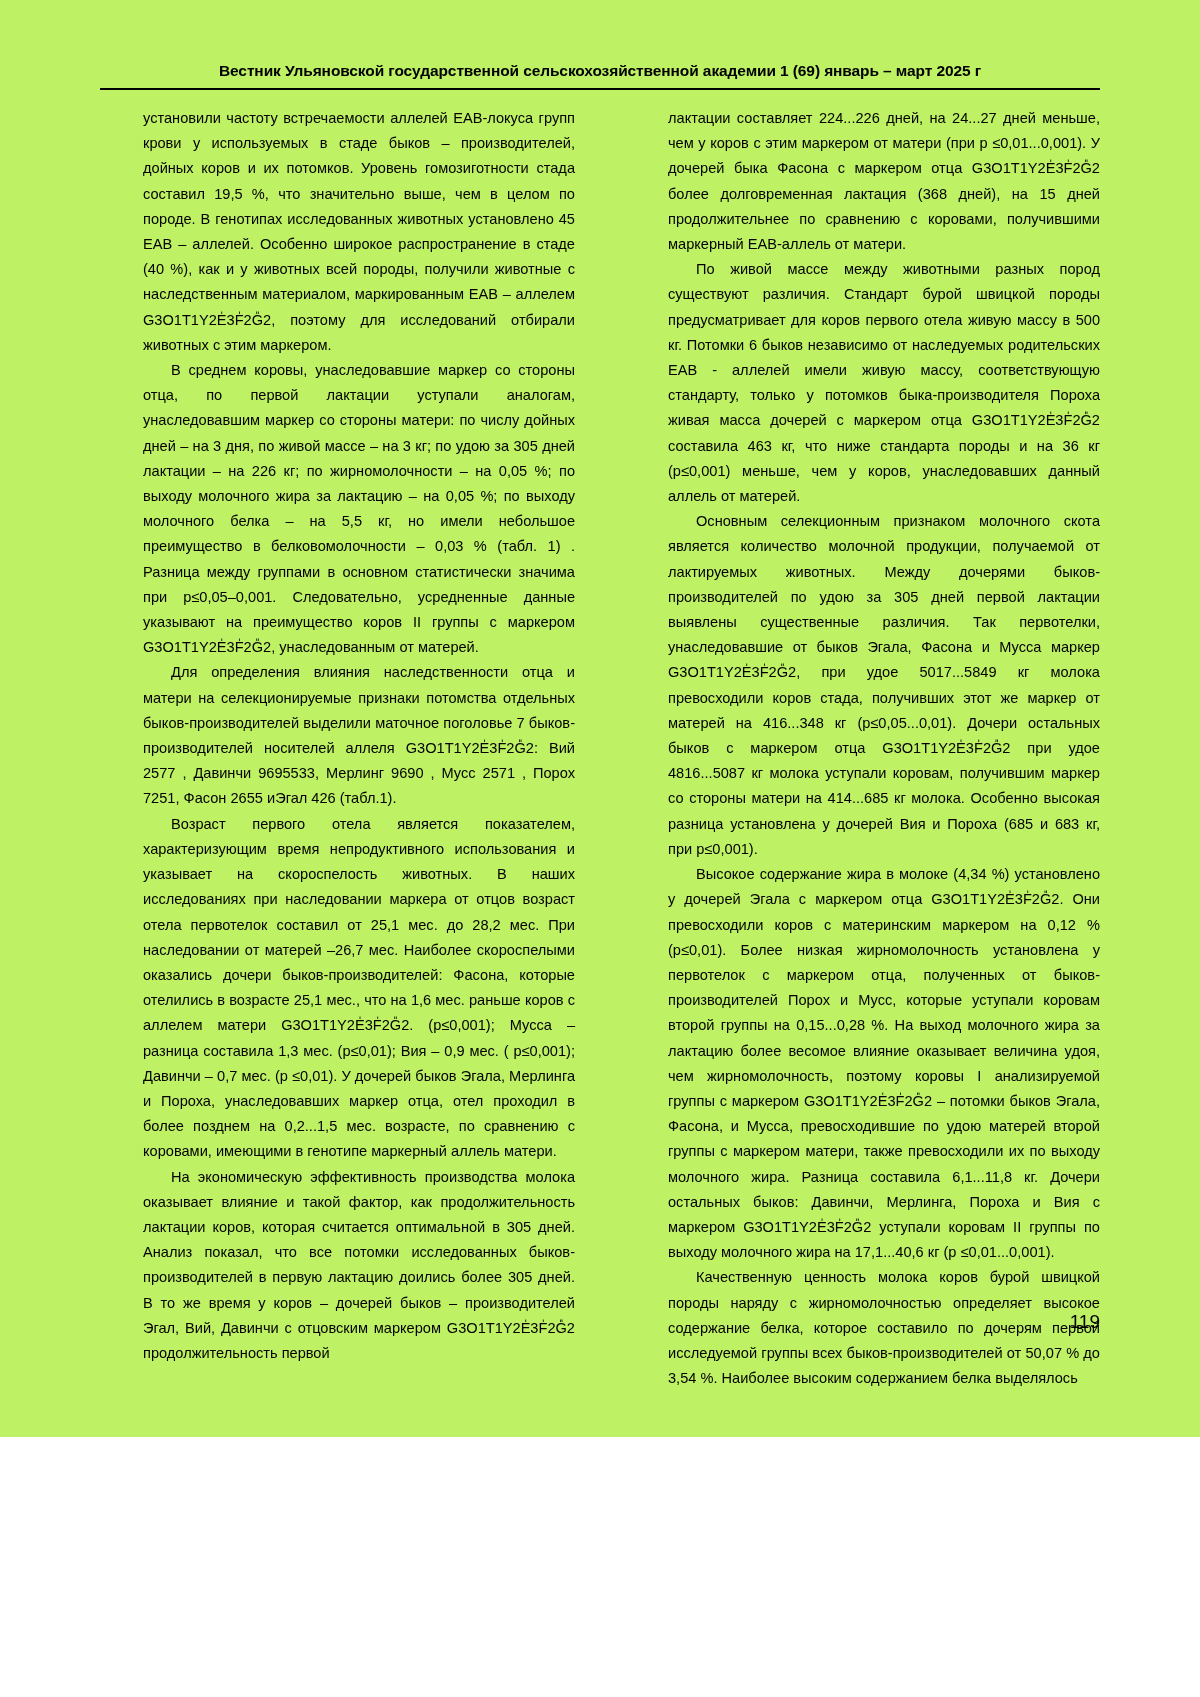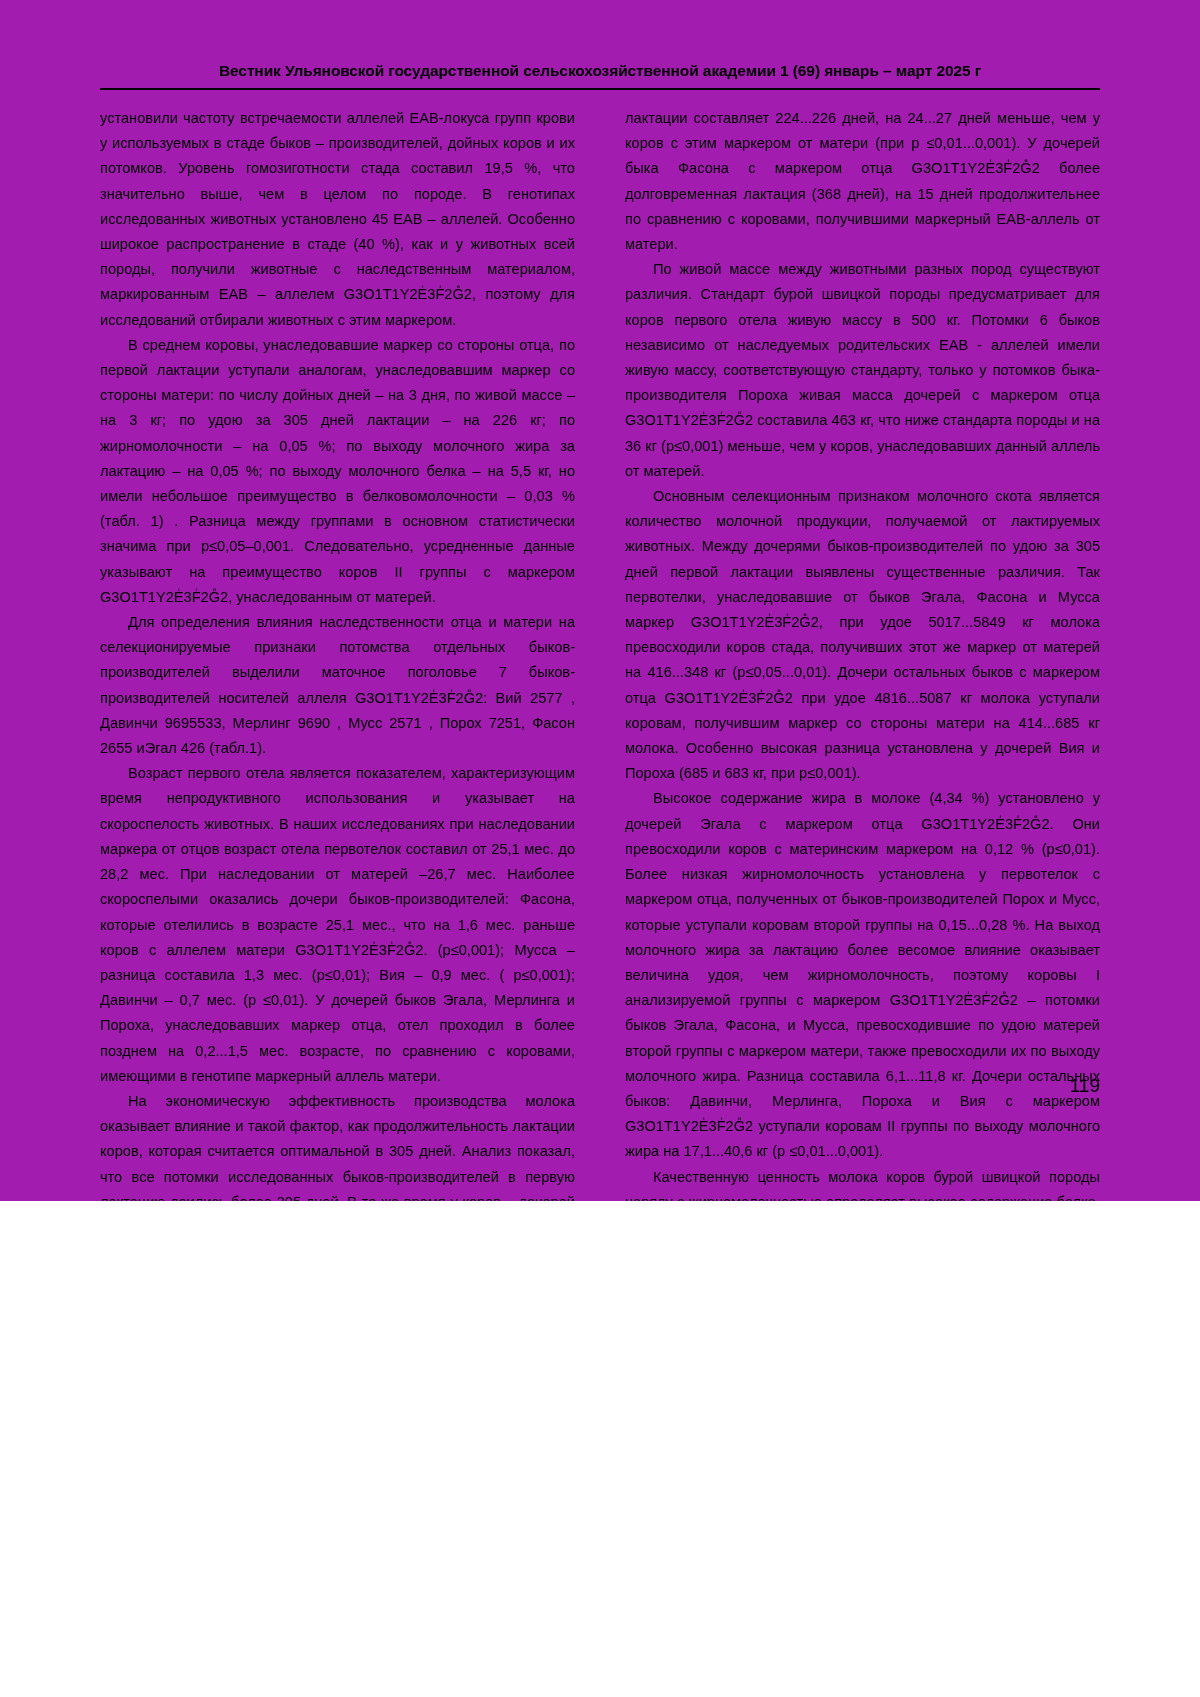--- a/index.html
+++ b/index.html
@@ -2,23 +2,23 @@
 <html lang="ru"><head>
 <meta charset="utf-8">
 <style>
   html, body {
     margin: 0;
     padding: 0;
     background: #ffffff;
   }
   .page {
     width: 1200px;
-    height: 1201px;
+    height: 1437px;
     position: relative;
-    background: #a21caf;
+    background: #bef264;
     box-sizing: border-box;
     font-family: "Liberation Sans", sans-serif;
     color: #000000;
     overflow: hidden;
   }
   .header {
     position: absolute;
     top: 62px;
     left: 100px;
     width: 1000px;
@@ -38,20 +38,21 @@
   .columns {
     position: absolute;
     top: 106px;
     left: 100px;
     width: 1000px;
     display: flex;
     gap: 50px;
   }
   .col {
     width: 475px;
+    margin-left: 43px;
   }
   p {
     margin: 0;
     text-align: justify;
     text-justify: inter-word;
     font-size: 14.6px;
     line-height: 25.2px;
     text-indent: 28px;
     hyphens: manual;
   }

